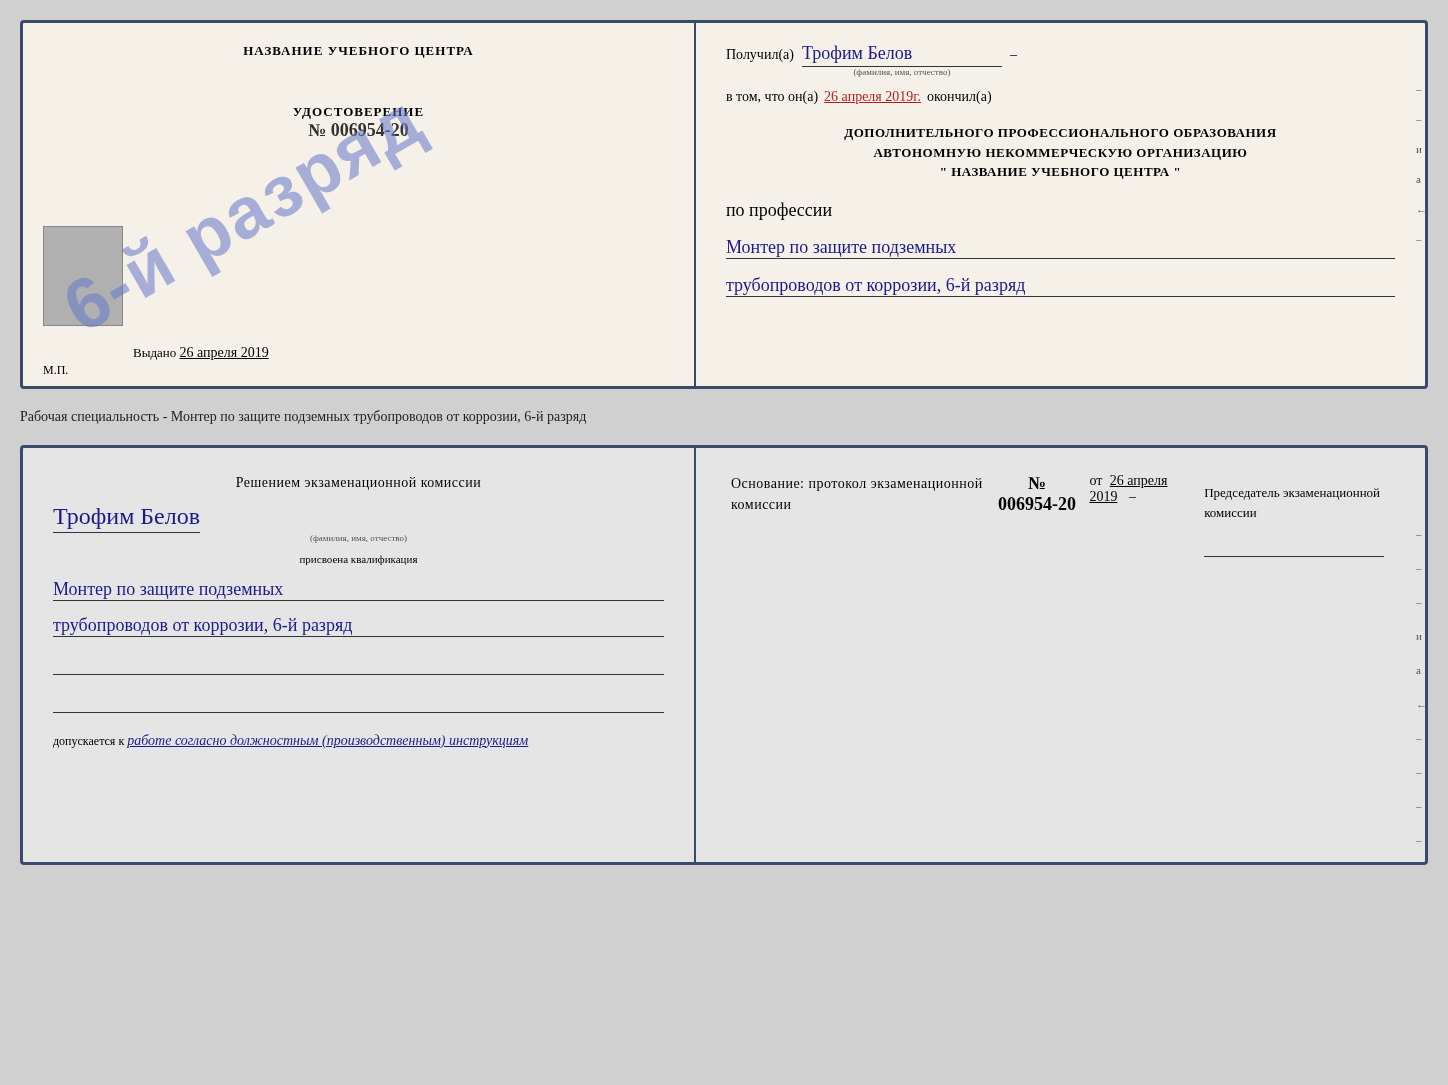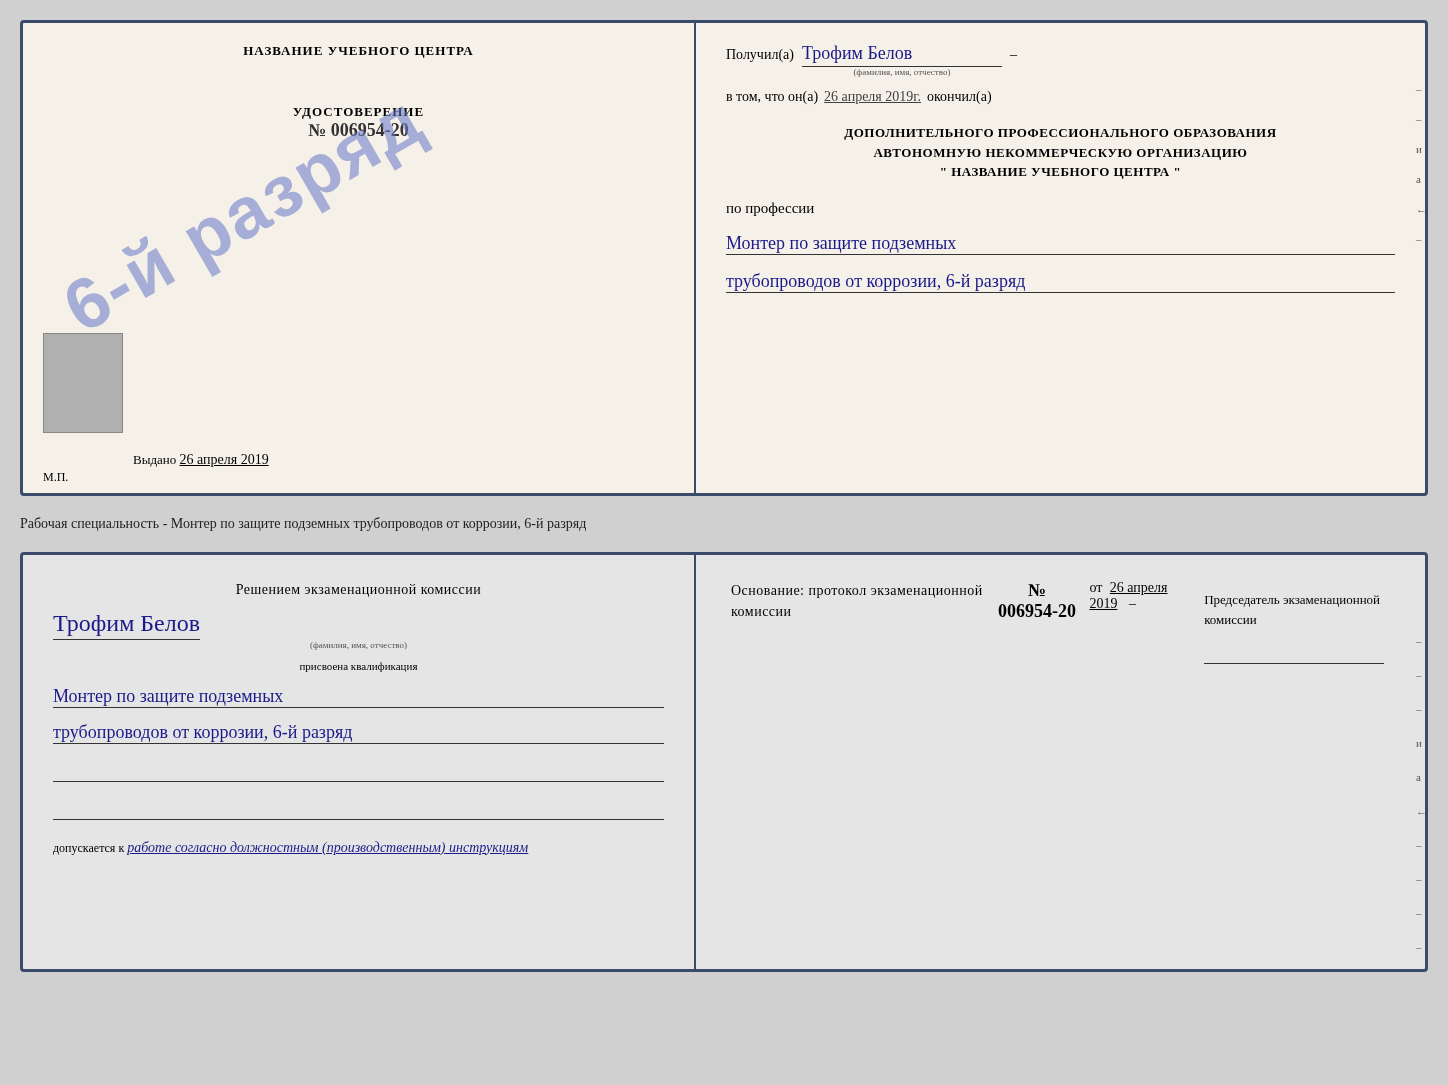--- a/index.html
+++ b/index.html
@@ -17,21 +17,21 @@
       max-width: 1408px;
       margin: 0 auto;
     }
 
     
     .document-top {
       display: flex;
       background: #f5f0e8;
       border: 3px solid #3a4a6b;
       border-radius: 4px;
-      height: 476px;
+      height: 369px;
       overflow: hidden;
       position: relative;
     }
 
     .doc-left {
       width: 48%;
       border-right: 2px solid #3a4a6b;
       padding: 20px 25px;
       position: relative;
       display: flex;
@@ -149,36 +149,36 @@
     .date-line {
       font-size: 14px;
       display: flex;
       align-items: baseline;
       gap: 6px;
     }
 
     .date-handwritten {
       font-size: 14px;
       font-family: 'Segoe Script', cursive, Georgia, serif;
-      color: #404040;
+      color: #b91c1c;
       text-decoration: underline;
     }
 
     .org-block {
       font-size: 13px;
       font-weight: bold;
       text-align: center;
       letter-spacing: 0.5px;
       line-height: 1.5;
       text-transform: uppercase;
       margin: 6px 0;
     }
 
     .profession-label {
-      font-size: 15px;
+      font-size: 18px;
     }
 
     .profession-handwritten {
       font-size: 18px;
       font-family: 'Segoe Script', cursive, Georgia, serif;
       color: #1a1a8a;
       border-bottom: 1px solid #333;
       display: block;
       margin-top: 4px;
     }

